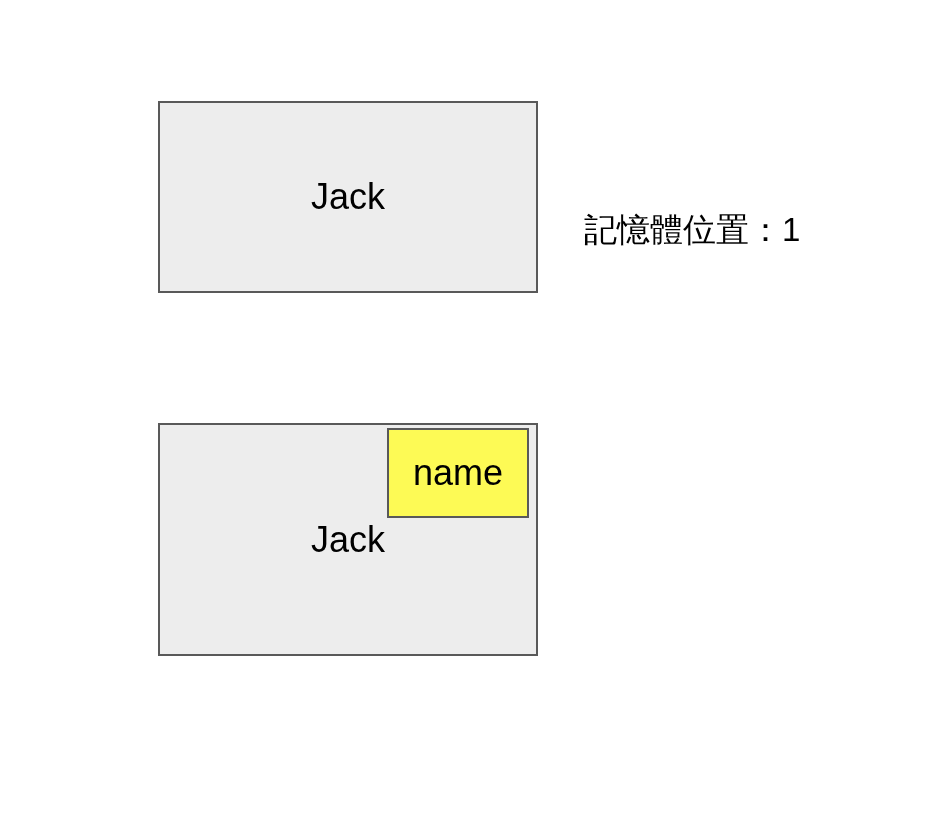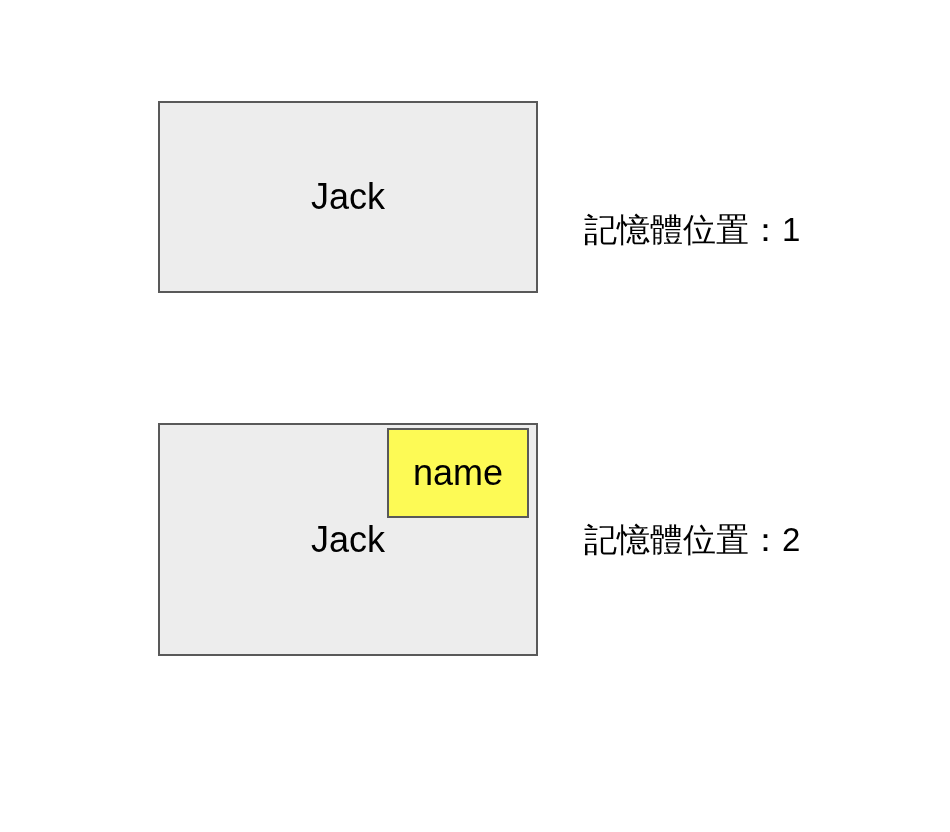--- a/index.html
+++ b/index.html
@@ -72,15 +72,14 @@
 
   <div class="loc-label label1">記憶體位置：1</div>
 
   <div class="mem-box box2">
     <div class="name-tag">
       <span class="tag-text">name</span>
     </div>
     <span class="mem-value">Jack</span>
   </div>
 
-  <div class="loc-label label2">記憶體位置：2</div>
 
 </div>
 
 </body></html>

